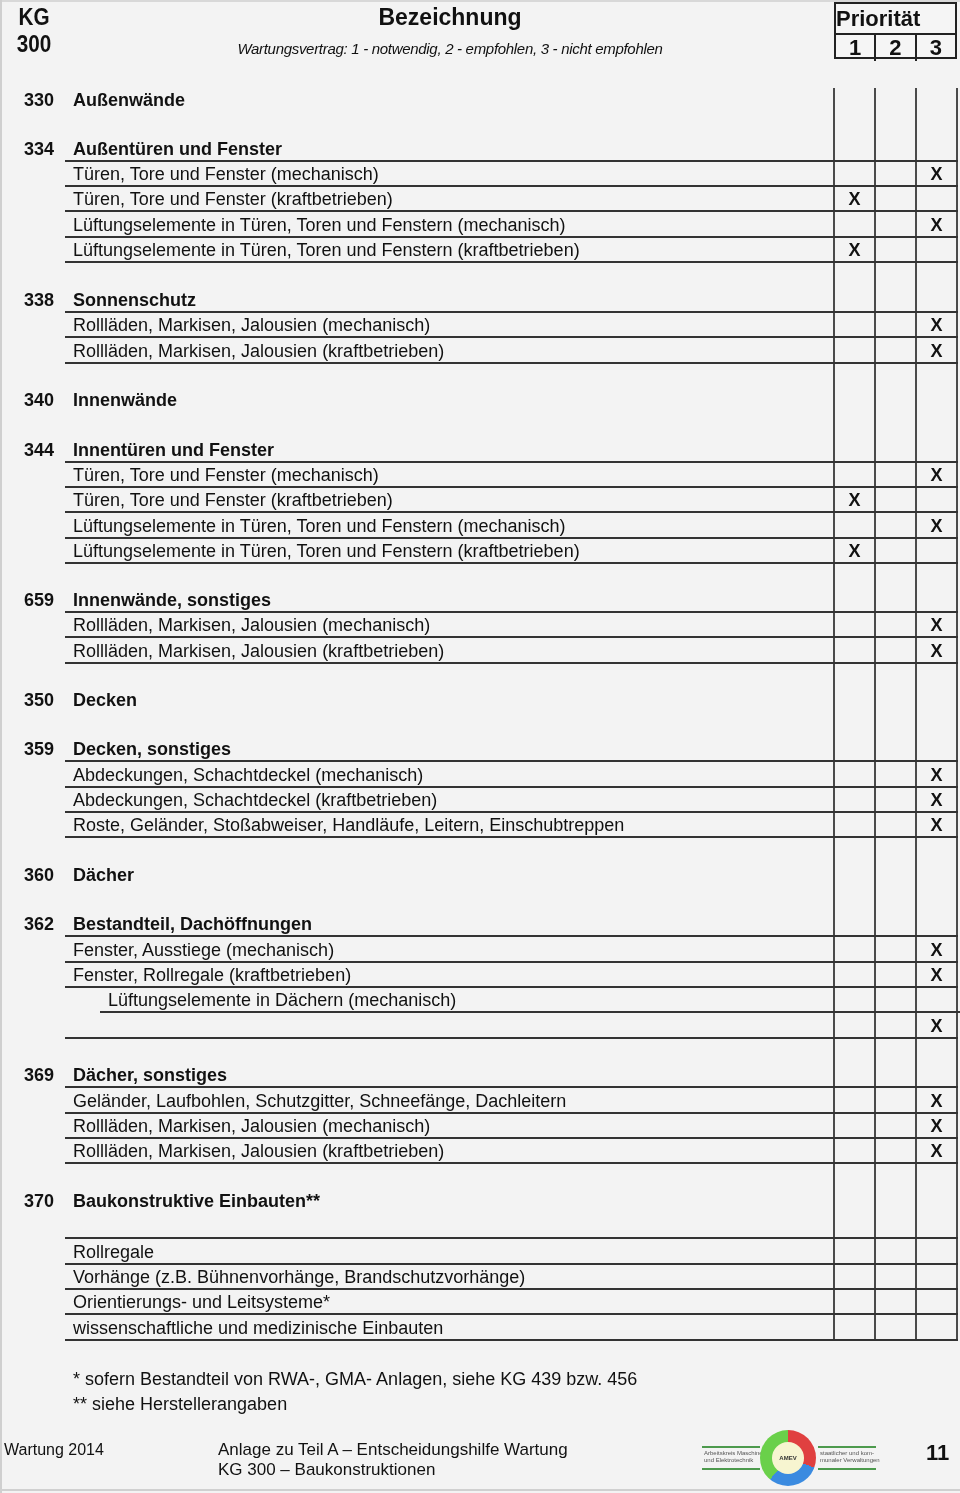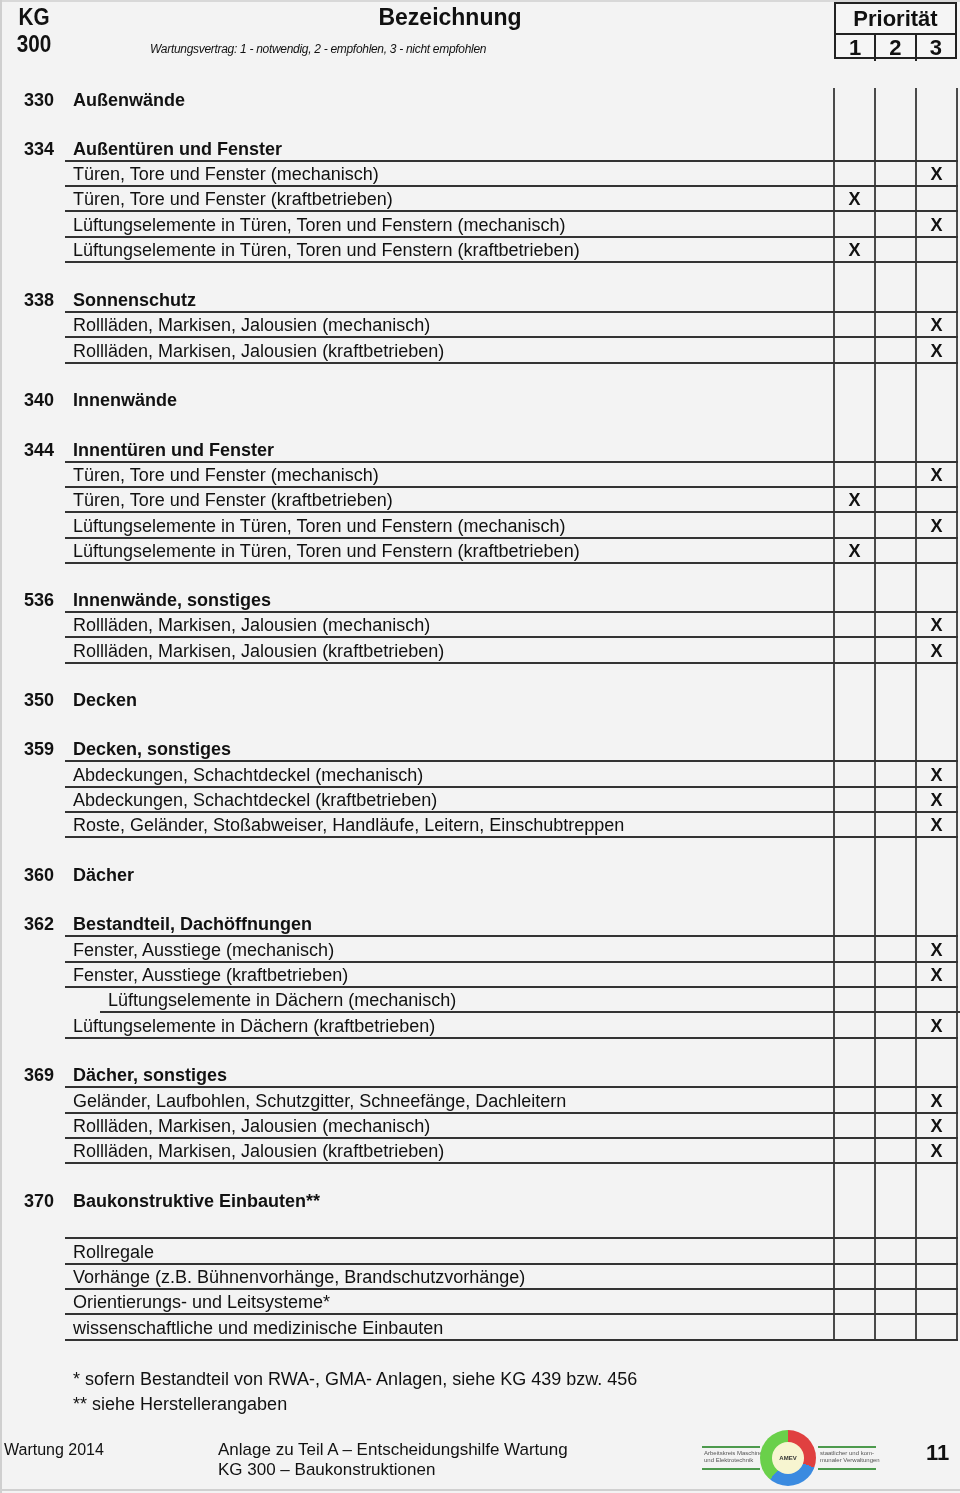--- a/index.html
+++ b/index.html
@@ -8,24 +8,24 @@
     background:#f3f3f3;
     font-family:"Liberation Sans", sans-serif; color:#111;
   }
   .page-border-left { position:absolute; left:0; top:0; width:2px; height:1493px; background:#cfcfcf; }
   .page-border-top { position:absolute; left:0; top:0; width:960px; height:2px; background:#d8d8d8; }
   .page-border-bottom { position:absolute; left:0; top:1489px; width:960px; height:2px; background:#d0d0d0; }
 
   .hdr-kg { position:absolute; left:14px; top:4px; font-size:23px; line-height:27px; font-weight:bold; text-align:center; width:40px; }
   .hdr-kg div { transform:scaleX(0.9); }
   .hdr-title { position:absolute; left:300px; top:4px; width:300px; text-align:center; font-size:23px; font-weight:bold; line-height:27px; }
-  .hdr-sub { position:absolute; left:150px; top:40px; width:600px; font-size:12px; font-style:italic; line-height:18px; letter-spacing:-0.3px; }
+  .hdr-sub { position:absolute; left:150px; top:40px; width:600px; text-align:center; font-size:15px; font-style:italic; line-height:18px; letter-spacing:-0.3px; }
 
   .prio-box { position:absolute; left:834px; top:2px; width:123px; height:57px; border:2px solid #222; box-sizing:border-box; background:#f5f5f5; }
-  .prio-title { position:absolute; left:0; top:1px; width:100%; text-align:center; font-size:22px; font-weight:bold; line-height:27px; }
+  .prio-title { position:absolute; left:0; top:1px; width:100%; font-size:22px; font-weight:bold; line-height:27px; }
   .prio-cols { position:absolute; left:0; top:29px; width:100%; height:26px; border-top:2px solid #222; display:flex; }
   .prio-col { flex:1; text-align:center; font-size:22px; font-weight:bold; line-height:26px; border-left:2px solid #222; }
   .prio-col:first-child { border-left:none; }
 
   .vline { position:absolute; width:2px; background:#4a4a4a; top:88px; height:1253px; }
 
   .row { position:absolute; left:0; width:952px; height:25px; }
   .row .code { position:absolute; left:24px; width:38px; font-size:18px; font-weight:bold; line-height:25px; }
   .row .label { position:absolute; left:73px; font-size:18px; line-height:25px; white-space:nowrap; }
   .row.bold .label { font-weight:bold; }
@@ -165,21 +165,21 @@
       <div class="mark" style="left: 916px;">X</div>
     </div>
     <div class="row" style="top: 539px;">
       <div class="code"></div>
       <div class="label">Lüftungselemente in Türen, Toren und Fenstern (kraftbetrieben)</div>
       <div class="underline"></div>
       <div class="rule-cells"></div>
       <div class="mark" style="left: 834px;">X</div>
     </div>
     <div class="row bold" style="top: 588px;">
-      <div class="code">536</div>
+      <div class="code">659</div>
       <div class="label">Innenwände, sonstiges</div>
       <div class="underline"></div>
       <div class="rule-cells"></div>
     </div>
     <div class="row" style="top: 613px;">
       <div class="code"></div>
       <div class="label">Rollläden, Markisen, Jalousien (mechanisch)</div>
       <div class="underline"></div>
       <div class="rule-cells"></div>
       <div class="mark" style="left: 916px;">X</div>
@@ -234,35 +234,34 @@
     </div>
     <div class="row" style="top: 938px;">
       <div class="code"></div>
       <div class="label">Fenster, Ausstiege (mechanisch)</div>
       <div class="underline"></div>
       <div class="rule-cells"></div>
       <div class="mark" style="left: 916px;">X</div>
     </div>
     <div class="row" style="top: 963px;">
       <div class="code"></div>
-      <div class="label">Fenster, Ausstiege (kraftbetrieben)</div>
+      <div class="label">Fenster, Rollregale (kraftbetrieben)</div>
       <div class="underline"></div>
       <div class="rule-cells"></div>
       <div class="mark" style="left: 916px;">X</div>
     </div>
     <div class="row" style="top: 988px; margin-left: 35px;">
       <div class="code"></div>
       <div class="label">Lüftungselemente in Dächern (mechanisch)</div>
       <div class="underline"></div>
       <div class="rule-cells"></div>
       <div class="mark" style="left: 916px;">X</div>
     </div>
     <div class="row" style="top: 1014px;">
       <div class="code"></div>
-      <div class="label">Lüftungselemente in Dächern (kraftbetrieben)</div>
       <div class="underline"></div>
       <div class="rule-cells"></div>
       <div class="mark" style="left: 916px;">X</div>
     </div>
     <div class="row bold" style="top: 1063px;">
       <div class="code">369</div>
       <div class="label">Dächer, sonstiges</div>
       <div class="underline"></div>
       <div class="rule-cells"></div>
     </div>

